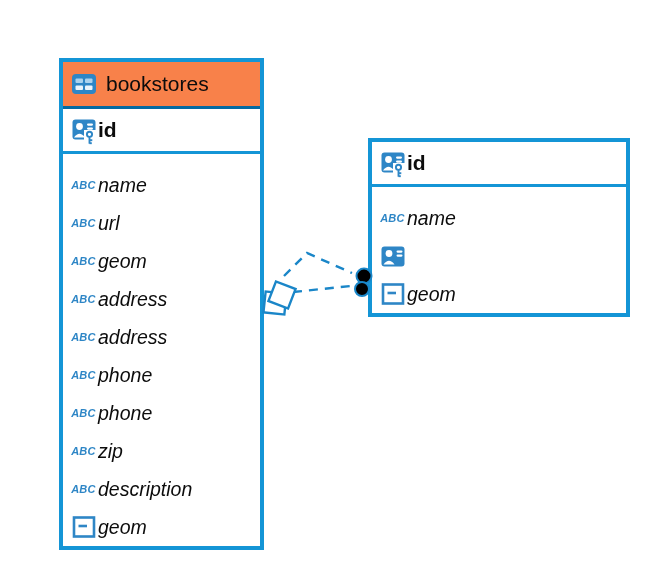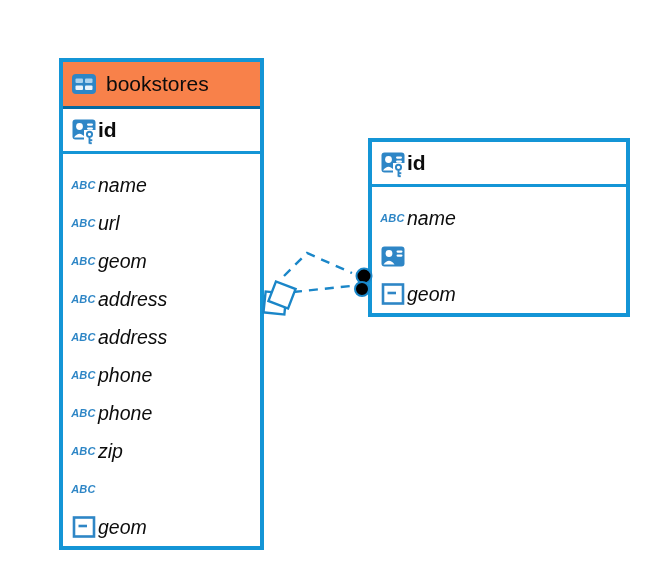--- a/index.html
+++ b/index.html
@@ -128,20 +128,21 @@
       <div class="row">
         <span class="icon">
             <span class="abc">ABC</span>
           </span>
         <span class="lbl">zip</span>
       </div>
       <div class="row">
         <span class="icon">
             <span class="abc">ABC</span>
           </span>
+        <span class="lbl">description</span>
       </div>
       <div class="row">
         <span class="icon">
             <svg width="24" height="22">
               <use href="#sym-geom"></use>
             </svg>
           </span>
         <span class="lbl">geom</span>
       </div>
     </div>

